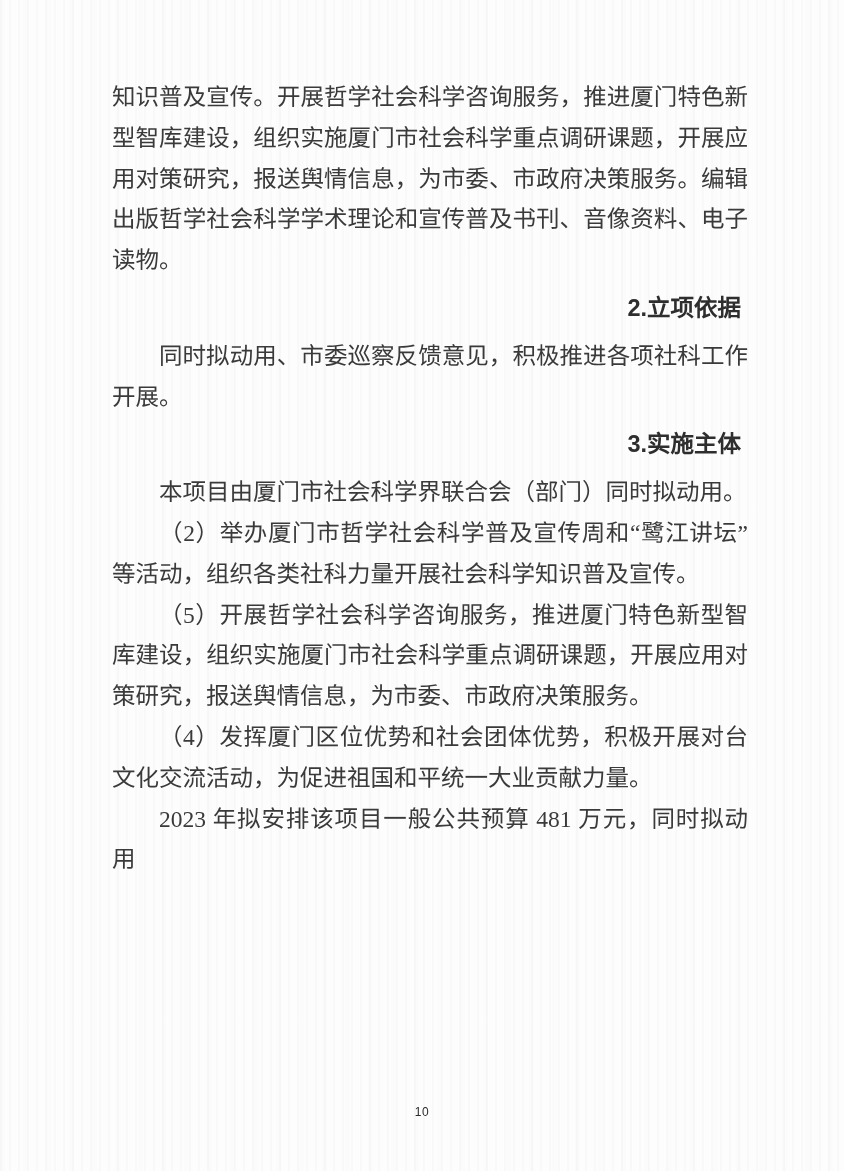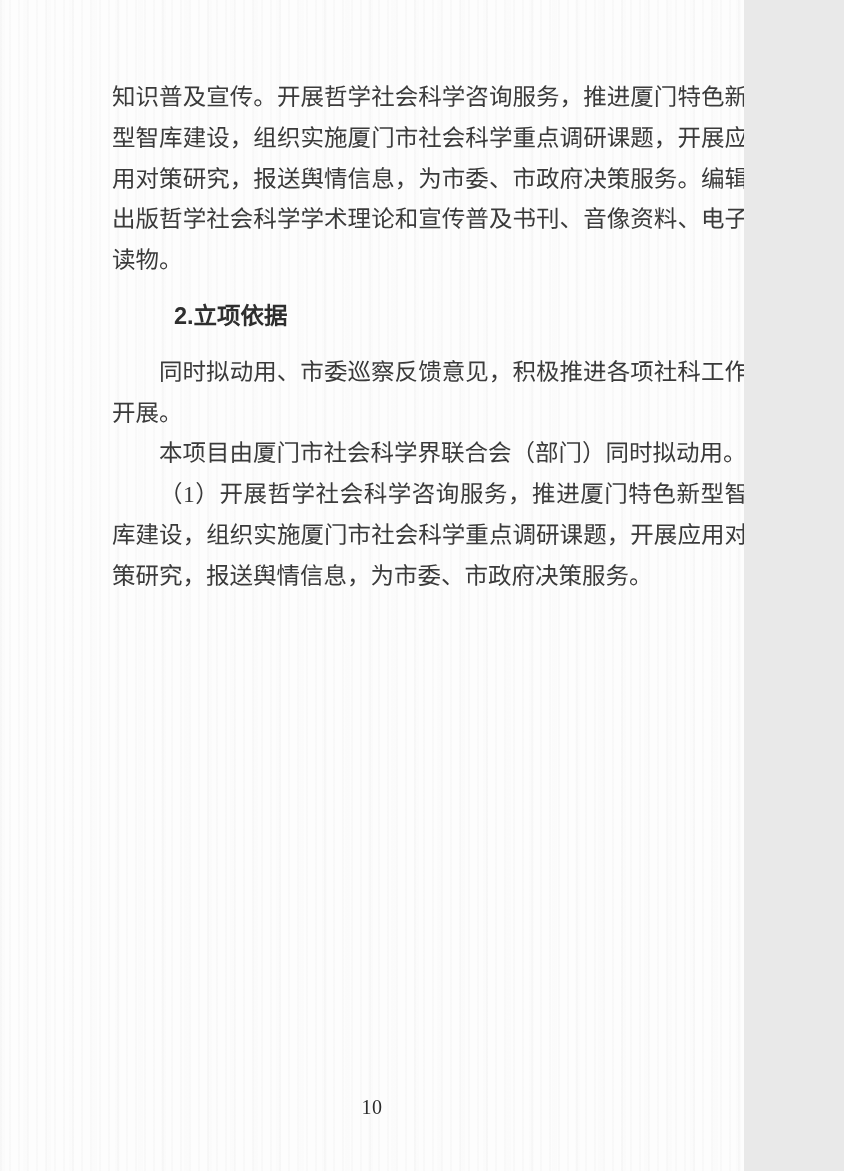--- a/index.html
+++ b/index.html
@@ -8,21 +8,21 @@
     --heading-color:#2e2e2e;
   }
   html,body{margin:0;padding:0;}
   body{
     width:844px;height:1171px;
     font-family:"Liberation Serif","DejaVu Serif",serif;
     background:#e9e9e9;
   }
   .page{
     position:relative;
-    width:744px;height:1171px;
+    width:844px;height:1171px;
     overflow:hidden;
     background:
       repeating-linear-gradient(90deg, rgba(130,130,130,0.035) 0px, rgba(130,130,130,0.035) 2px, rgba(0,0,0,0) 2px, rgba(0,0,0,0) 9px),
       repeating-linear-gradient(90deg, rgba(160,160,160,0.02) 0px, rgba(160,160,160,0.02) 5px, rgba(0,0,0,0) 5px, rgba(0,0,0,0) 23px),
       var(--page-bg);
   }
   .content{
     position:absolute;
     left:112px;top:77px;width:636px;
   }
@@ -32,44 +32,48 @@
     line-height:40.8px;
     color:var(--text-color);
     text-align:justify;
     text-justify:inter-ideograph;
     text-indent:2em;
     font-family:"Liberation Serif","DejaVu Serif",serif;
     font-weight:400;
   }
   .para.no-indent{text-indent:0;}
   .heading{
-    margin:15px;
+    margin:7px;
     font-size:23.5px;
     line-height:40.8px;
     color:var(--heading-color);
     font-weight:700;
     text-indent:2em;
-    text-align:left;
+    text-align:right;
     font-family:"Liberation Sans","DejaVu Sans",sans-serif;
   }
   .page-number{
     position:absolute;
     left:0;right:0;bottom:52px;
     text-align:center;
-    font-size:20px;
+    font-size:12px;
     letter-spacing:0.5px;
     color:#2b2b2b;
-    font-family:Liberation Serif, serif;
+    font-family:Liberation Sans, sans-serif;
   }
 </style>
 </head>
 <body>
 
 <div class="page">
   <div class="content">
     <p class="para no-indent">知识普及宣传。开展哲学社会科学咨询服务，推进厦门特色新型智库建设，组织实施厦门市社会科学重点调研课题，开展应用对策研究，报送舆情信息，为市委、市政府决策服务。编辑出版哲学社会科学学术理论和宣传普及书刊、音像资料、电子读物。</p>
     <p class="heading">2.立项依据</p>
     <p class="para">同时拟动用、市委巡察反馈意见，积极推进各项社科工作开展。</p>
+    <p class="heading">3.实施主体</p>
     <p class="para">本项目由厦门市社会科学界联合会（部门）同时拟动用。</p>
-    <p class="para">（1）开展哲学社会科学咨询服务，推进厦门特色新型智库建设，组织实施厦门市社会科学重点调研课题，开展应用对策研究，报送舆情信息，为市委、市政府决策服务。</p>
+    <p class="para">（2）举办厦门市哲学社会科学普及宣传周和“鹭江讲坛”等活动，组织各类社科力量开展社会科学知识普及宣传。</p>
+    <p class="para">（5）开展哲学社会科学咨询服务，推进厦门特色新型智库建设，组织实施厦门市社会科学重点调研课题，开展应用对策研究，报送舆情信息，为市委、市政府决策服务。</p>
+    <p class="para">（4）发挥厦门区位优势和社会团体优势，积极开展对台文化交流活动，为促进祖国和平统一大业贡献力量。</p>
+    <p class="para">2023 年拟安排该项目一般公共预算 481 万元，同时拟动用</p>
   </div>
   <div class="page-number">10</div>
 </div>
 
 </body></html>

